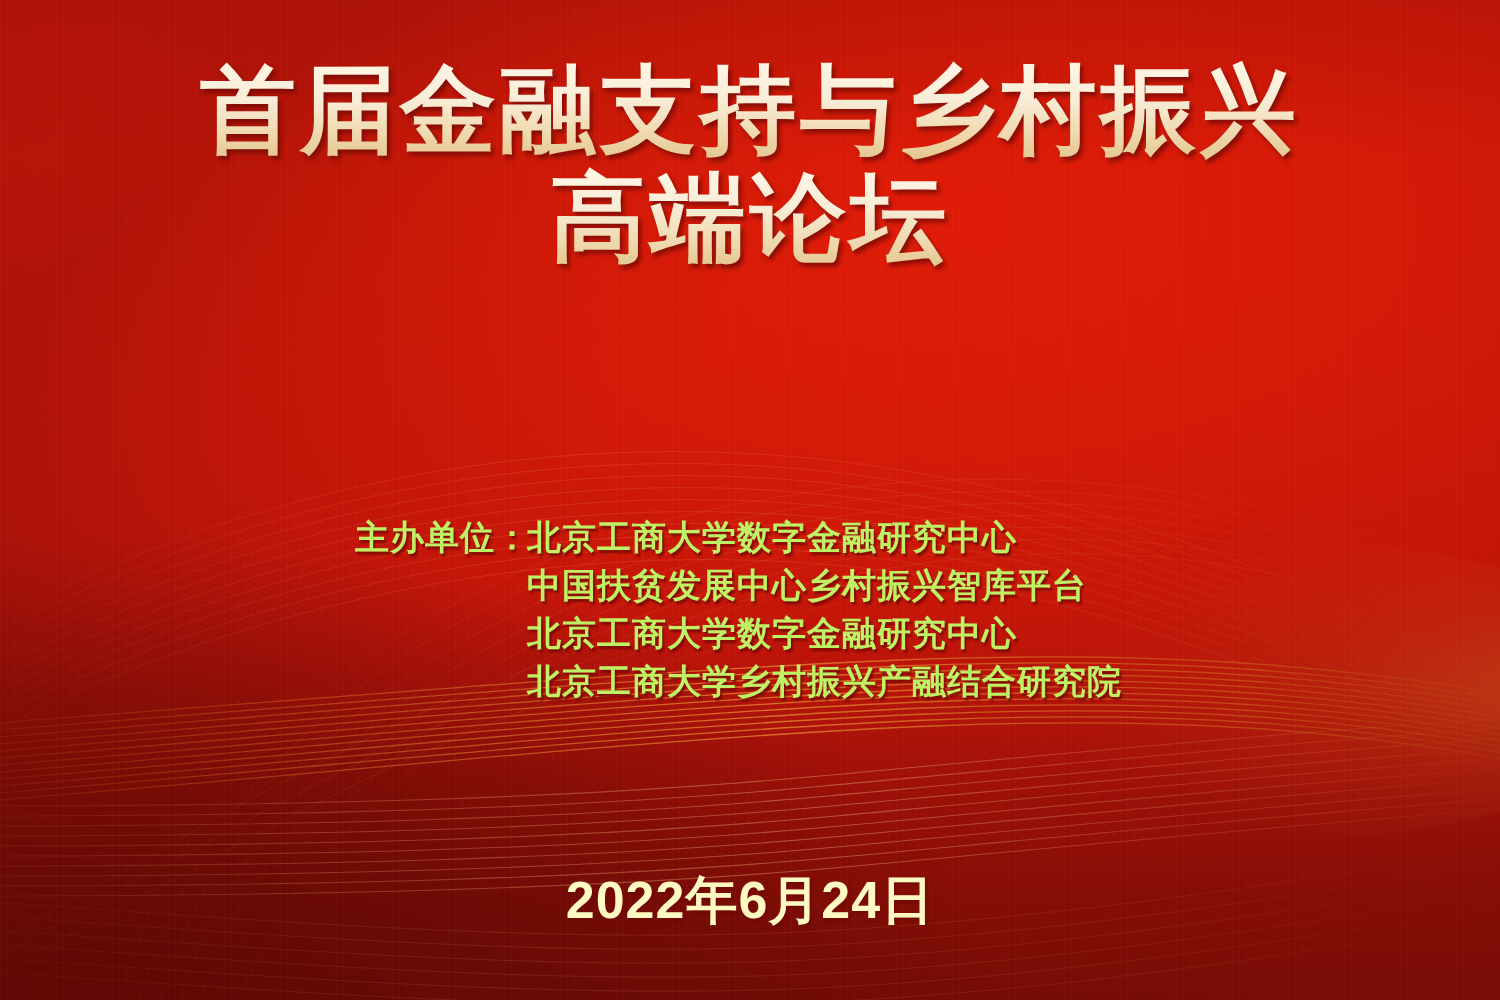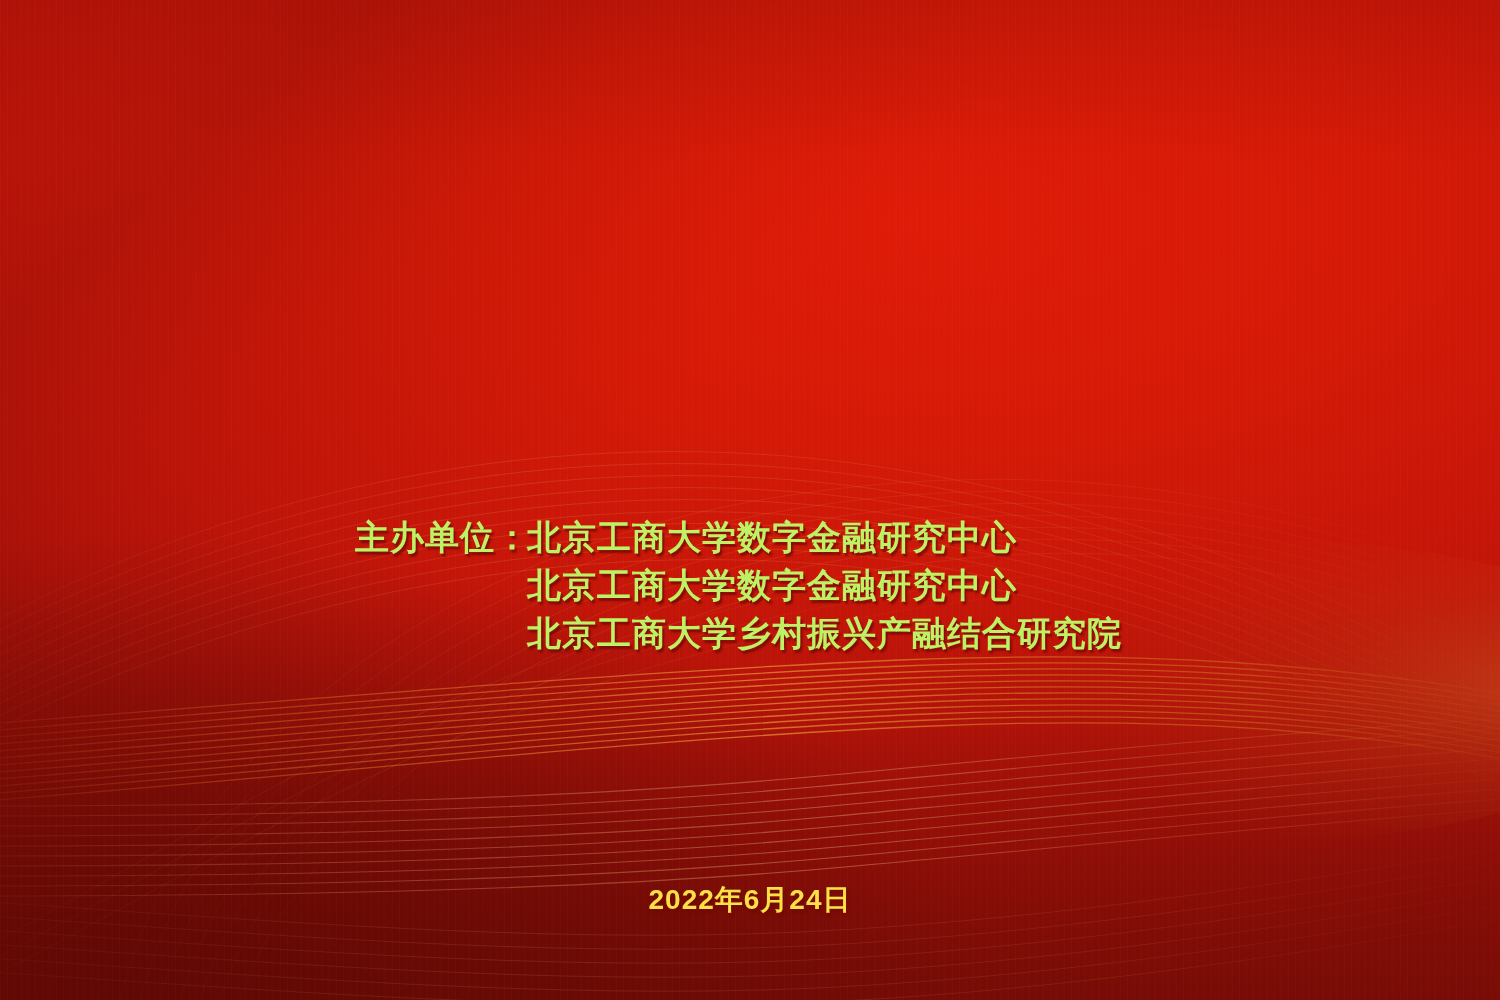--- a/index.html
+++ b/index.html
@@ -151,25 +151,25 @@
   .org-name {
     flex: 0 0 auto;
   }
 
   .date-line {
     position: absolute;
     top: 874px;
     left: 0;
     right: 0;
     text-align: center;
-    font-size: 28px;
+    font-size: 52px;
     line-height: 52px;
     font-weight: 700;
     letter-spacing: 1px;
-    color: #fde047;
+    color: #fef9c3;
     text-shadow: 2px 3px 3px rgba(112, 9, 4, 0.82);
     white-space: nowrap;
   }
 </style>
 </head>
 <body>
 
 <div id="poster">
 
   <div class="bg-layer bg-base"></div>
@@ -270,28 +270,36 @@
 
     <g fill="none" stroke="url(#dimFade)" stroke-width="1" opacity="0.55">
       <path d="M -40 960 C 120 880 300 756 520 672 C 720 598 960 556 1200 548"></path>
       <path d="M -40 976 C 124 896 308 772 530 688 C 730 614 968 572 1208 564"></path>
       <path d="M -40 992 C 128 912 316 788 540 704 C 740 630 976 588 1216 580"></path>
     </g>
   </svg>
 
   <div class="stack">
 
+    <div class="title-block">
+      <div class="title-line">首届金融支持与乡村振兴</div>
+      <div class="title-line">高端论坛</div>
+    </div>
 
     <div class="orgs">
 
       <div class="org-row">
         <span class="org-label">主办单位：</span>
         <span class="org-name">北京工商大学数字金融研究中心</span>
       </div>
 
+      <div class="org-row">
+        <span class="org-label blank">主办单位：</span>
+        <span class="org-name">中国扶贫发展中心乡村振兴智库平台</span>
+      </div>
 
 
 
       <div class="org-row">
         <span class="org-label blank">承办单位：</span>
         <span class="org-name">北京工商大学数字金融研究中心</span>
       </div>
 
       <div class="org-row">
         <span class="org-label blank">承办单位：</span>

